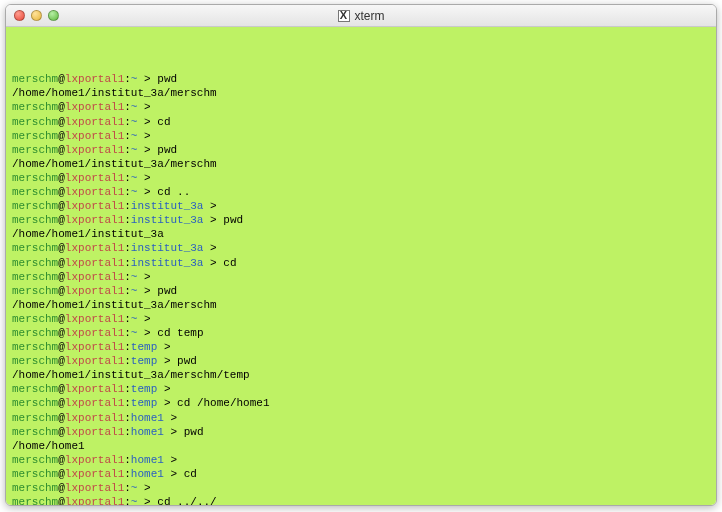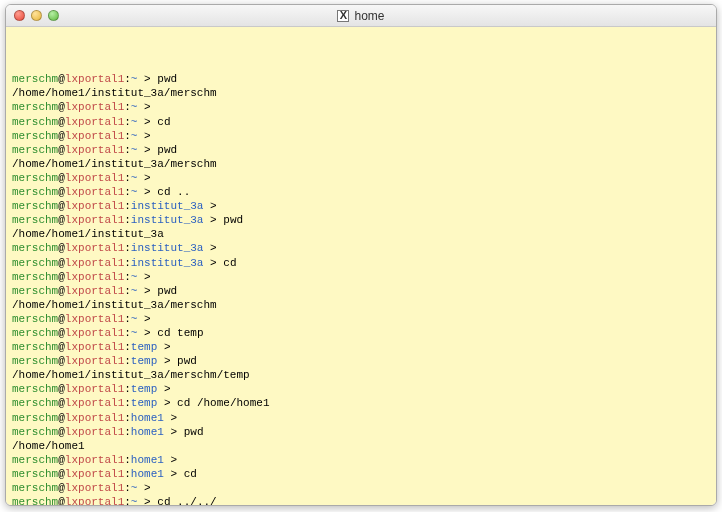--- a/index.html
+++ b/index.html
@@ -65,21 +65,21 @@
     align-items: center; justify-content: center;
     font-family: sans-serif;
     font-size: 11px;
     font-weight: bold;
     border: 1px solid #777;
     background: #fff;
     line-height: 1;
   }
   .terminal {
     flex: 1 1 auto;
-    background: #fef9c3;
+    background: #bef264;
     padding: 3px 6px 4px 6px;
     overflow: hidden;
     position: relative;
     line-height: 14.1px;
     white-space: pre;
   }
   .line { display: block; }
   .user { color: #2f8e2f; }
   .at   { color: #000; }
   .host { color: #c04848; }
@@ -99,21 +99,21 @@
 
 <div class="window">
   <div class="titlebar">
     <div class="traffic">
       <div class="light red"></div>
       <div class="light yellow"></div>
       <div class="light green"></div>
     </div>
     <div class="title">
       <span class="xicon">X</span>
-      <span>home</span>
+      <span>xterm</span>
     </div>
   </div>
 
   <div class="terminal" id="terminal">
     
     <span class="line"><span class="user">merschm</span><span class="at">@</span><span class="host">lxportal1</span><span class="sym">:</span><span class="path">~</span> <span class="sym">&gt;</span> <span class="cmd">pwd</span></span><span class="line"><span class="out">/home/home1/institut_3a/merschm</span></span><span class="line"><span class="user">merschm</span><span class="at">@</span><span class="host">lxportal1</span><span class="sym">:</span><span class="path">~</span> <span class="sym">&gt;</span> <span class="cmd"></span></span><span class="line"><span class="user">merschm</span><span class="at">@</span><span class="host">lxportal1</span><span class="sym">:</span><span class="path">~</span> <span class="sym">&gt;</span> <span class="cmd">cd</span></span><span class="line"><span class="user">merschm</span><span class="at">@</span><span class="host">lxportal1</span><span class="sym">:</span><span class="path">~</span> <span class="sym">&gt;</span> <span class="cmd"></span></span><span class="line"><span class="user">merschm</span><span class="at">@</span><span class="host">lxportal1</span><span class="sym">:</span><span class="path">~</span> <span class="sym">&gt;</span> <span class="cmd">pwd</span></span><span class="line"><span class="out">/home/home1/institut_3a/merschm</span></span><span class="line"><span class="user">merschm</span><span class="at">@</span><span class="host">lxportal1</span><span class="sym">:</span><span class="path">~</span> <span class="sym">&gt;</span> <span class="cmd"></span></span><span class="line"><span class="user">merschm</span><span class="at">@</span><span class="host">lxportal1</span><span class="sym">:</span><span class="path">~</span> <span class="sym">&gt;</span> <span class="cmd">cd ..</span></span><span class="line"><span class="user">merschm</span><span class="at">@</span><span class="host">lxportal1</span><span class="sym">:</span><span class="path">institut_3a</span> <span class="sym">&gt;</span> <span class="cmd"></span></span><span class="line"><span class="user">merschm</span><span class="at">@</span><span class="host">lxportal1</span><span class="sym">:</span><span class="path">institut_3a</span> <span class="sym">&gt;</span> <span class="cmd">pwd</span></span><span class="line"><span class="out">/home/home1/institut_3a</span></span><span class="line"><span class="user">merschm</span><span class="at">@</span><span class="host">lxportal1</span><span class="sym">:</span><span class="path">institut_3a</span> <span class="sym">&gt;</span> <span class="cmd"></span></span><span class="line"><span class="user">merschm</span><span class="at">@</span><span class="host">lxportal1</span><span class="sym">:</span><span class="path">institut_3a</span> <span class="sym">&gt;</span> <span class="cmd">cd</span></span><span class="line"><span class="user">merschm</span><span class="at">@</span><span class="host">lxportal1</span><span class="sym">:</span><span class="path">~</span> <span class="sym">&gt;</span> <span class="cmd"></span></span><span class="line"><span class="user">merschm</span><span class="at">@</span><span class="host">lxportal1</span><span class="sym">:</span><span class="path">~</span> <span class="sym">&gt;</span> <span class="cmd">pwd</span></span><span class="line"><span class="out">/home/home1/institut_3a/merschm</span></span><span class="line"><span class="user">merschm</span><span class="at">@</span><span class="host">lxportal1</span><span class="sym">:</span><span class="path">~</span> <span class="sym">&gt;</span> <span class="cmd"></span></span><span class="line"><span class="user">merschm</span><span class="at">@</span><span class="host">lxportal1</span><span class="sym">:</span><span class="path">~</span> <span class="sym">&gt;</span> <span class="cmd">cd temp</span></span><span class="line"><span class="user">merschm</span><span class="at">@</span><span class="host">lxportal1</span><span class="sym">:</span><span class="path">temp</span> <span class="sym">&gt;</span> <span class="cmd"></span></span><span class="line"><span class="user">merschm</span><span class="at">@</span><span class="host">lxportal1</span><span class="sym">:</span><span class="path">temp</span> <span class="sym">&gt;</span> <span class="cmd">pwd</span></span><span class="line"><span class="out">/home/home1/institut_3a/merschm/temp</span></span><span class="line"><span class="user">merschm</span><span class="at">@</span><span class="host">lxportal1</span><span class="sym">:</span><span class="path">temp</span> <span class="sym">&gt;</span> <span class="cmd"></span></span><span class="line"><span class="user">merschm</span><span class="at">@</span><span class="host">lxportal1</span><span class="sym">:</span><span class="path">temp</span> <span class="sym">&gt;</span> <span class="cmd">cd /home/home1</span></span><span class="line"><span class="user">merschm</span><span class="at">@</span><span class="host">lxportal1</span><span class="sym">:</span><span class="path">home1</span> <span class="sym">&gt;</span> <span class="cmd"></span></span><span class="line"><span class="user">merschm</span><span class="at">@</span><span class="host">lxportal1</span><span class="sym">:</span><span class="path">home1</span> <span class="sym">&gt;</span> <span class="cmd">pwd</span></span><span class="line"><span class="out">/home/home1</span></span><span class="line"><span class="user">merschm</span><span class="at">@</span><span class="host">lxportal1</span><span class="sym">:</span><span class="path">home1</span> <span class="sym">&gt;</span> <span class="cmd"></span></span><span class="line"><span class="user">merschm</span><span class="at">@</span><span class="host">lxportal1</span><span class="sym">:</span><span class="path">home1</span> <span class="sym">&gt;</span> <span class="cmd">cd</span></span><span class="line"><span class="user">merschm</span><span class="at">@</span><span class="host">lxportal1</span><span class="sym">:</span><span class="path">~</span> <span class="sym">&gt;</span> <span class="cmd"></span></span><span class="line"><span class="user">merschm</span><span class="at">@</span><span class="host">lxportal1</span><span class="sym">:</span><span class="path">~</span> <span class="sym">&gt;</span> <span class="cmd">cd ../../</span></span><div class="resize">
       
     </div>
   </div>
 </div>

